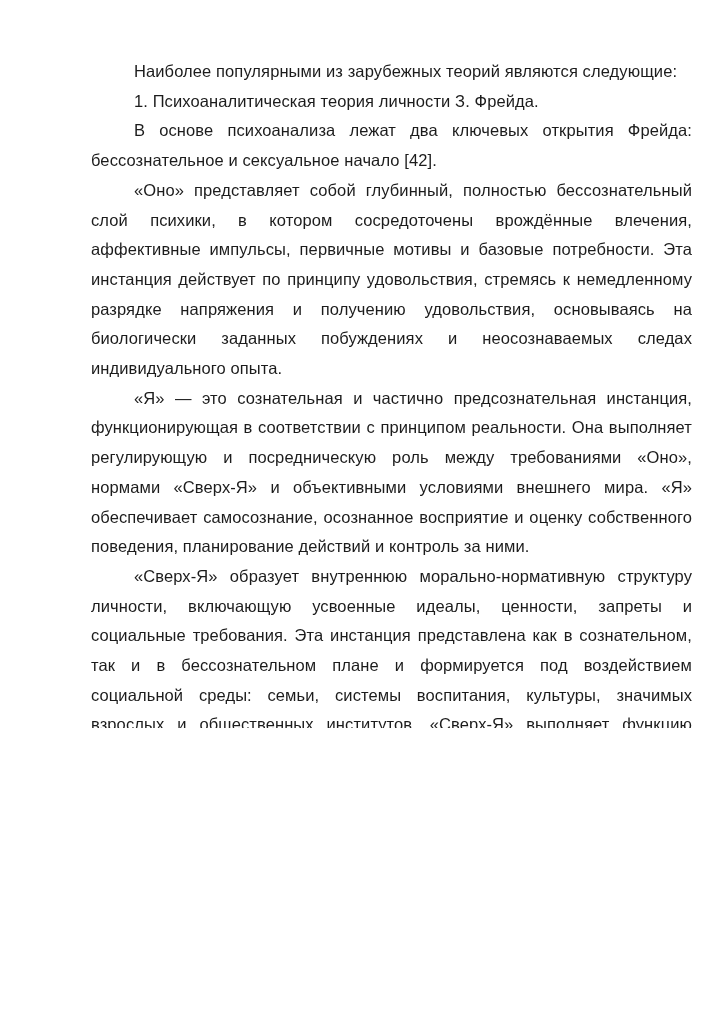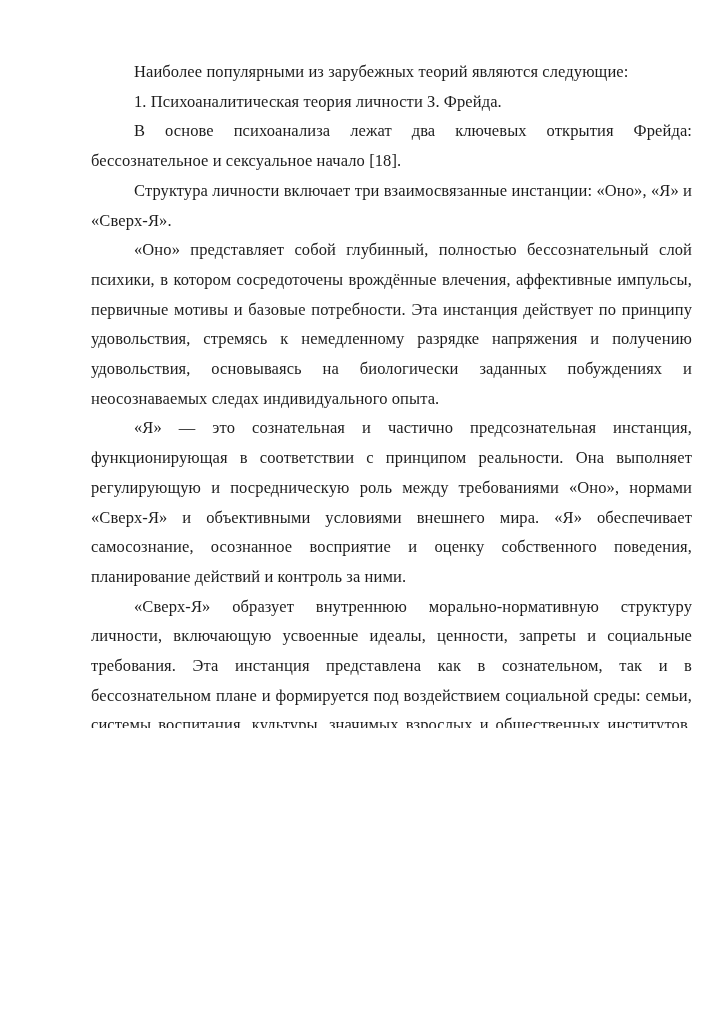--- a/index.html
+++ b/index.html
@@ -6,21 +6,21 @@
     margin: 0;
     padding: 0;
     background: #ffffff;
   }
   .page {
     position: relative;
     width: 725px;
     height: 728px;
     background: #ffffff;
     overflow: hidden;
-    font-family: Liberation Serif, serif;
+    font-family: Liberation Sans, sans-serif;
     color: #1c1c1c;
   }
   .text-block {
     position: absolute;
     left: 91px;
     top: 57px;
     width: 601px;
   }
   .text-block p {
     margin: 0;
@@ -41,20 +41,19 @@
     line-height: 29.7px;
   }
 </style>
 </head>
 <body>
 
 <div class="page">
   <div class="text-block">
     <p>Наиболее популярными из зарубежных теорий являются следующие:</p>
     <p>1. Психоаналитическая теория личности З. Фрейда.</p>
-    <p>В основе психоанализа лежат два ключевых открытия Фрейда: бессознательное и сексуальное начало [18].</p>
-    <p>Структура личности включает три взаимосвязанные инстанции: «Оно», «Я» и «Сверх-Я».</p>
+    <p>В основе психоанализа лежат два ключевых открытия Фрейда: бессознательное и сексуальное начало [42].</p>
     <p>«Оно» представляет собой глубинный, полностью бессознательный слой психики, в котором сосредоточены врождённые влечения, аффективные импульсы, первичные мотивы и базовые потребности. Эта инстанция действует по принципу удовольствия, стремясь к немедленному разрядке напряжения и получению удовольствия, основываясь на биологически заданных побуждениях и неосознаваемых следах индивидуального опыта.</p>
     <p>«Я» — это сознательная и частично предсознательная инстанция, функционирующая в соответствии с принципом реальности. Она выполняет регулирующую и посредническую роль между требованиями «Оно», нормами «Сверх-Я» и объективными условиями внешнего мира. «Я» обеспечивает самосознание, осознанное восприятие и оценку собственного поведения, планирование действий и контроль за ними.</p>
     <p>«Сверх-Я» образует внутреннюю морально-нормативную структуру личности, включающую усвоенные идеалы, ценности, запреты и социальные требования. Эта инстанция представлена как в сознательном, так и в бессознательном плане и формируется под воздействием социальной среды: семьи, системы воспитания, культуры, значимых взрослых и общественных институтов. «Сверх-Я» выполняет функцию внутреннего контролёра и «судьи», оценивая намерения и поступки человека, одобряя или осуждая их и тем самым ограничивая импульсы «Оно».</p>
   </div>
   <div class="page-number">9</div>
 </div>
 
 </body></html>

